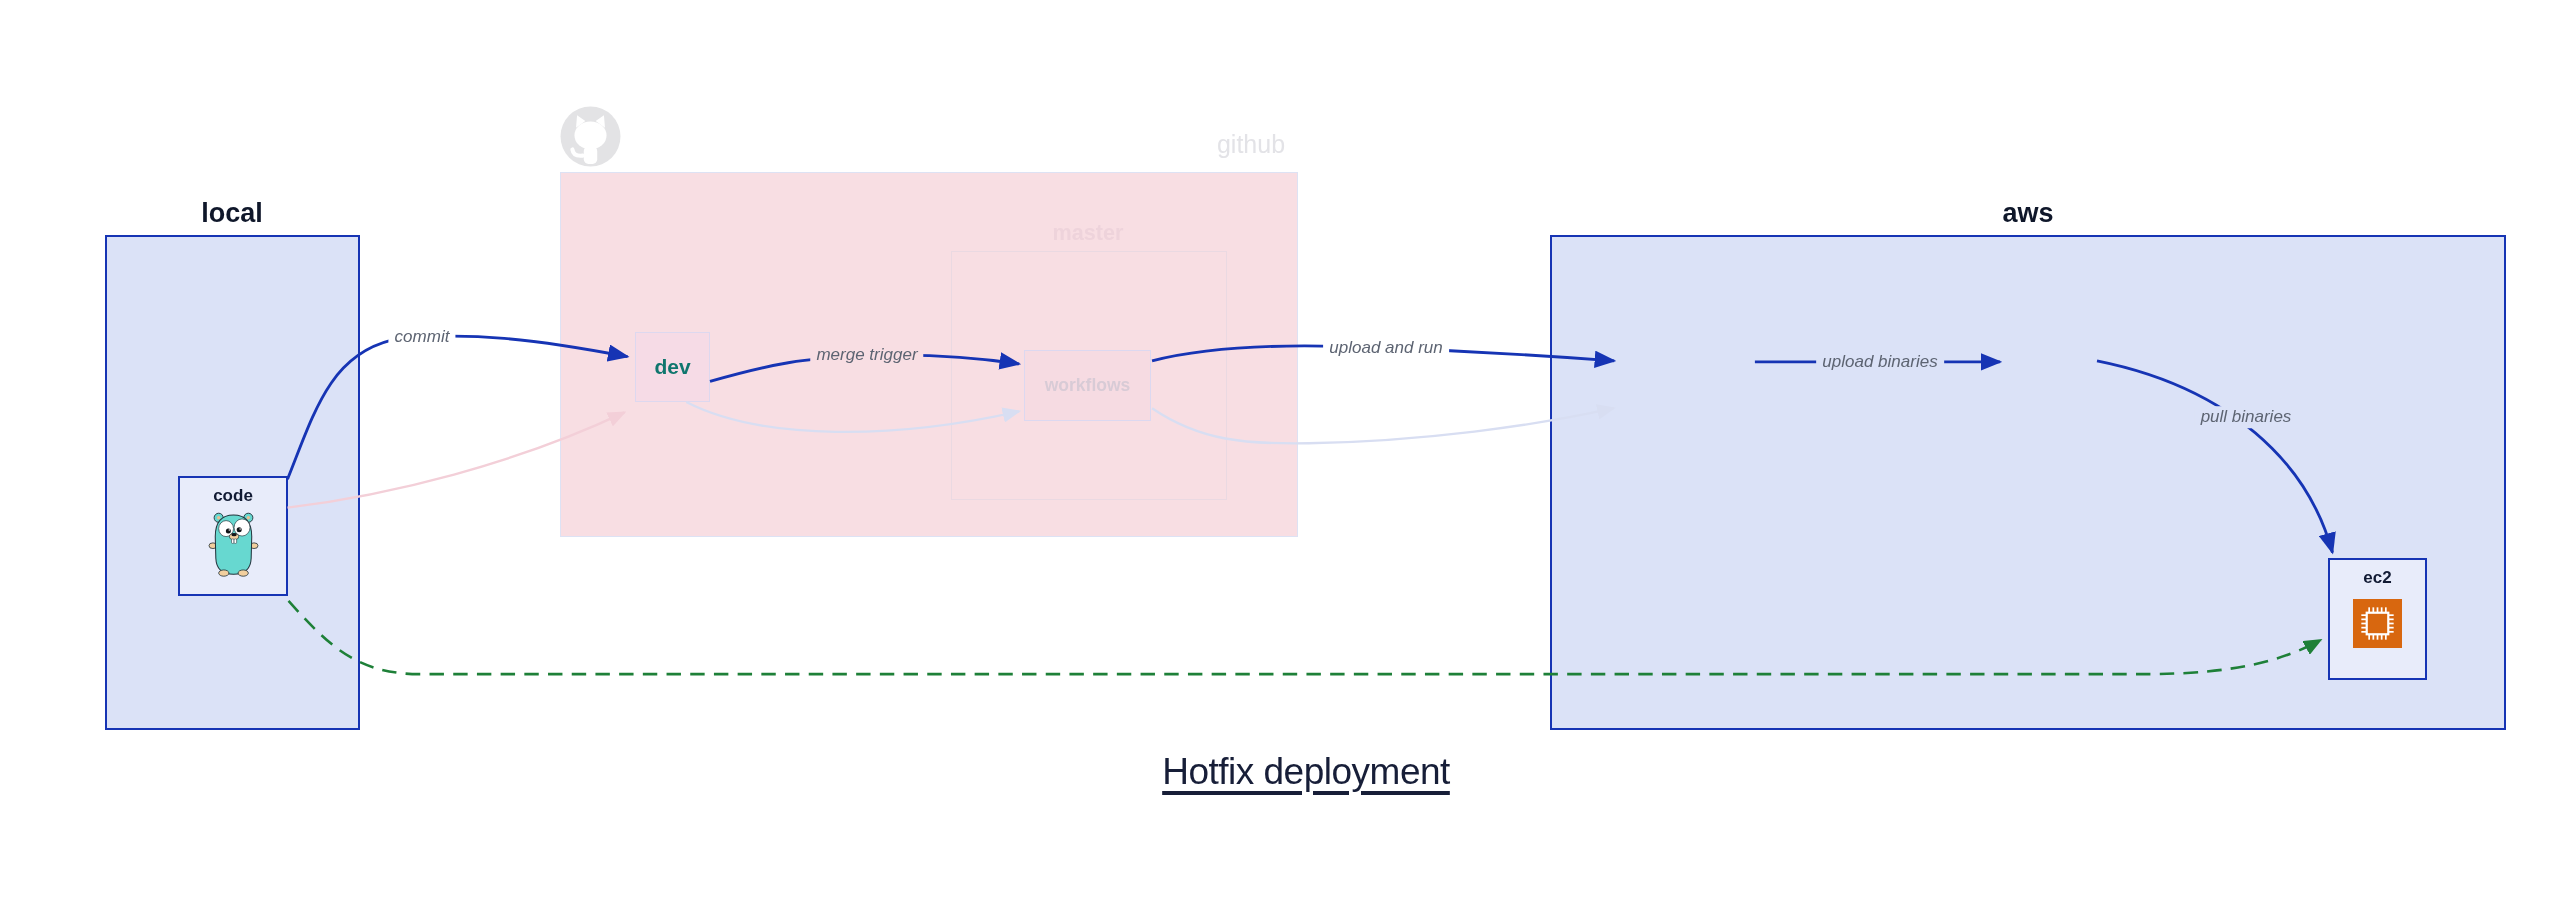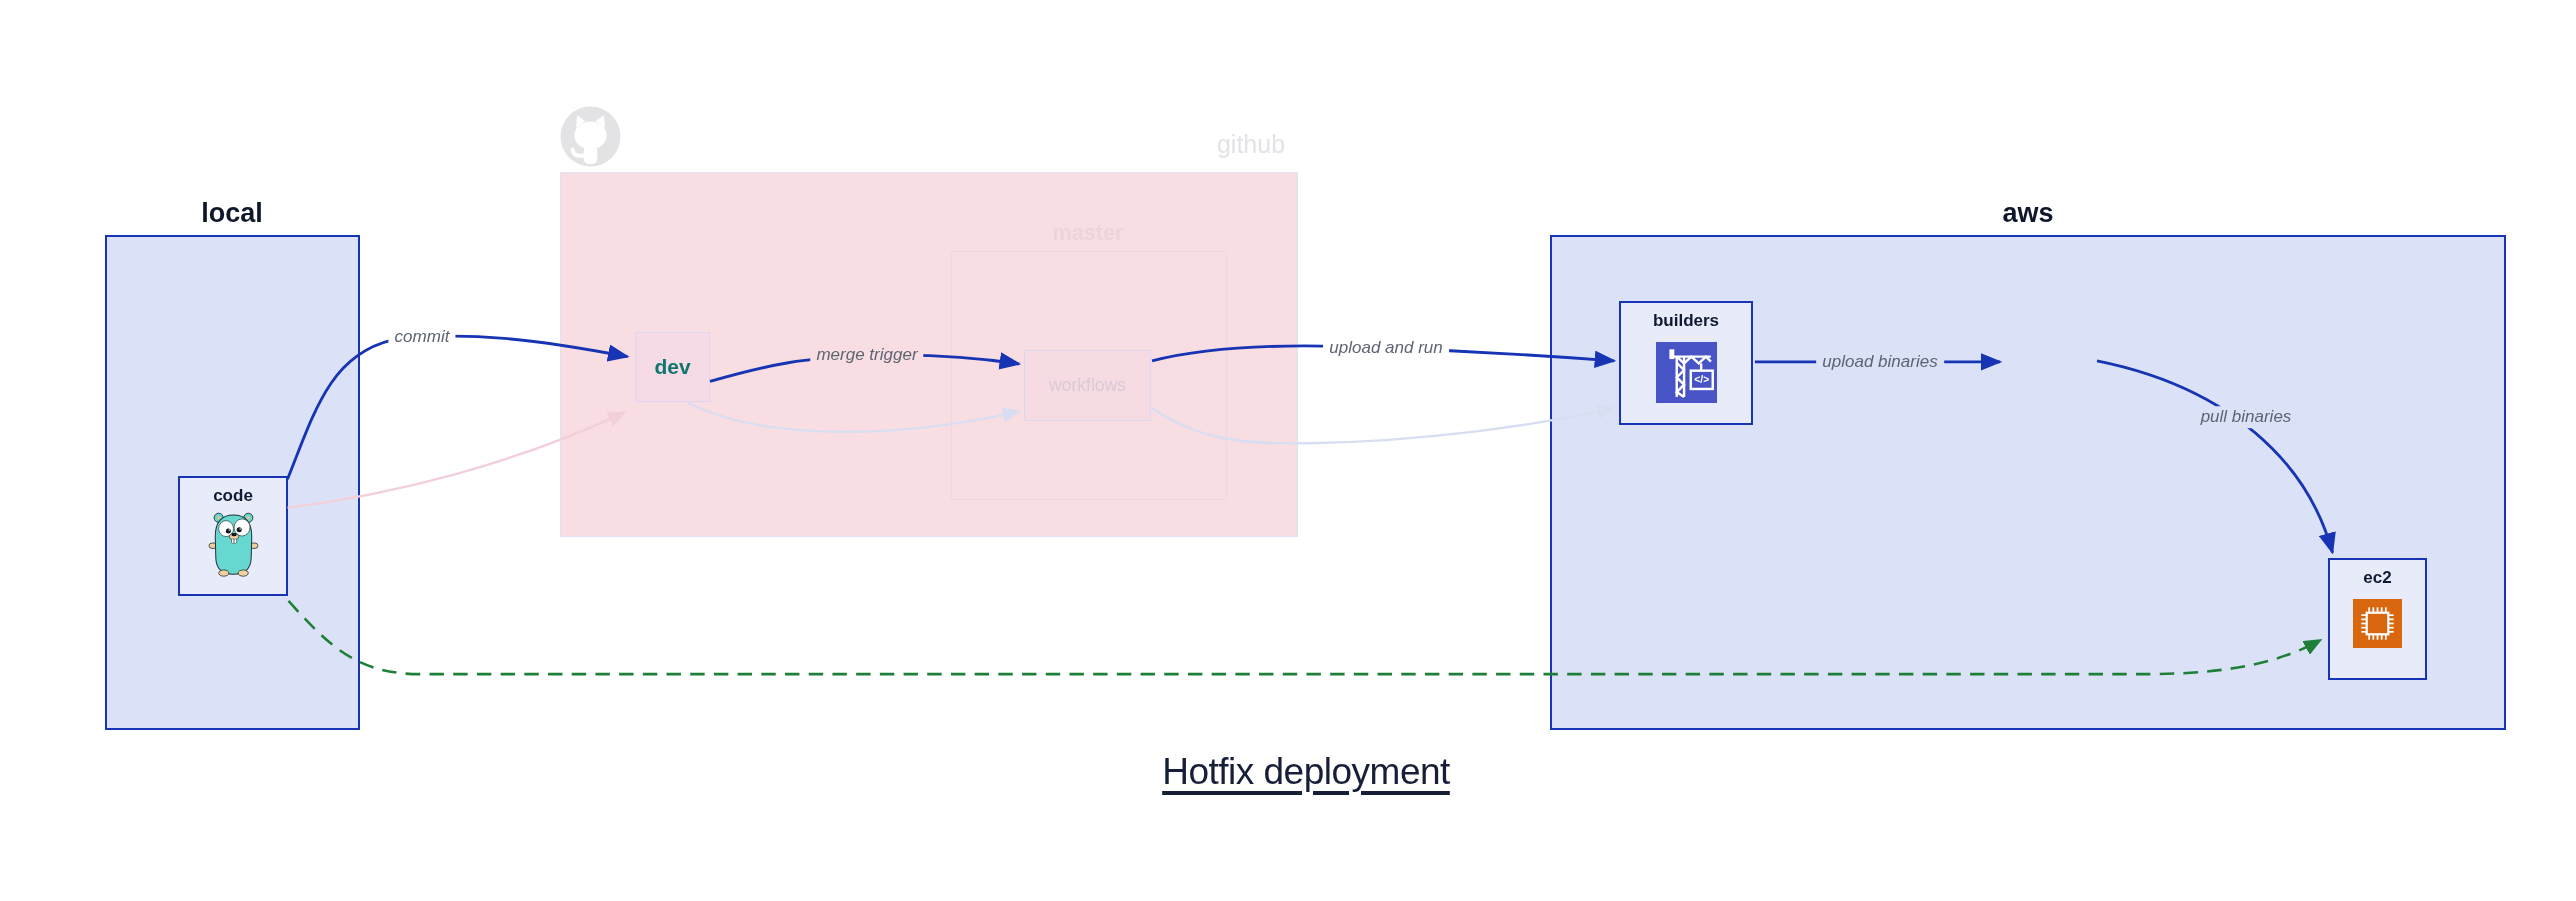--- a/index.html
+++ b/index.html
@@ -24,21 +24,21 @@
   .bg-pink{background:#f8dee3;}
   .bg-aws{background:#dbe2f7;}
   #edges{position:absolute;left:0;top:0;z-index:5;pointer-events:none;}
   .icon-wrap{margin-top:12.4px;}
   .title{position:absolute;transform:translate(-50%,-50%);font-size:37px;font-weight:500;
          color:#171e38;letter-spacing:-0.5px;z-index:7;white-space:nowrap;
          text-decoration:underline;text-decoration-thickness:4.1px;text-underline-offset:6.7px;}
   .lbl-master{font-weight:700;font-size:21.6px;color:#eed3db;}
   .lbl-github{font-weight:400;font-size:25px;color:#e3e3e7;}
   .lbl-dev{font-weight:700;font-size:21px;color:#0f766e;}
-  .lbl-workflows{font-weight:400;font-size:17.5px;color:#d8cbd6;}
+  .lbl-workflows{font-weight:700;font-size:17.5px;color:#d8cbd6;}
 </style>
 </head>
 <body>
 
 <div id="canvas">
 
   <div class="group-box local-aws" style="left:105px;top:235px;width:255px;height:495px;z-index:1"></div>
 
   <div class="group-box github-box" style="left:560px;top:172px;width:738px;height:365px;z-index:1"></div>
 
@@ -85,39 +85,20 @@
   </div>
 
   <div class="node-faded" style="left:635px;top:332px;width:75px;height:70px;background:#f6dbe6;border:1.5px solid #ddd8ef">
     <span class="lbl-dev">dev</span>
   </div>
 
   <div class="node-faded" style="left:1024px;top:350px;width:127px;height:71px;background:#f6dbe2;border:1.5px solid #dcd8f0">
     <span class="lbl-workflows">workflows</span>
   </div>
 
-  <div class="node" style="left:1619px;top:301px;width:134px;height:124px">
-    <div class="node-label">builders</div>
-    <div class="icon-wrap">
-      <svg width="61" height="61" viewBox="0 0 100 100">
-        <rect x="0" y="0" width="100" height="100" fill="#4853c6"></rect>
-        <g stroke="#ffffff" stroke-width="4" fill="none">
-          <rect x="22" y="12" width="8" height="16" fill="#ffffff" stroke="none"></rect>
-          <line x1="28" y1="24" x2="90" y2="24"></line>
-          <path d="M 34 24 L 46 35 L 58 24 L 70 35 L 82 24 L 90 32"></path>
-          <line x1="34" y1="24" x2="34" y2="90"></line>
-          <line x1="46" y1="24" x2="46" y2="90"></line>
-          <path d="M 34 34 L 46 46 L 34 58 L 46 70 L 34 82 L 46 90"></path>
-          <line x1="74" y1="35" x2="74" y2="47"></line>
-          <rect x="57" y="47" width="36" height="30"></rect>
-        </g>
-        <text x="75" y="68" text-anchor="middle" font-size="17" font-weight="700" font-family="'Liberation Sans','DejaVu Sans',sans-serif" fill="#ffffff">&lt;/&gt;</text>
-      </svg>
-    </div>
-  </div>
 
 
   <div class="node" style="left:2328px;top:558px;width:99px;height:122px">
     <div class="node-label">ec2</div>
     <div class="icon-wrap">
       <svg width="49" height="49" viewBox="0 0 100 100">
         <rect x="0" y="0" width="100" height="100" fill="#d8670f"></rect>
         <rect x="28" y="28" width="44" height="44" fill="none" stroke="#ffffff" stroke-width="4.5"></rect>
         <g stroke="#ffffff" stroke-width="3.5">
           <line x1="33" y1="17" x2="33" y2="28"></line>

